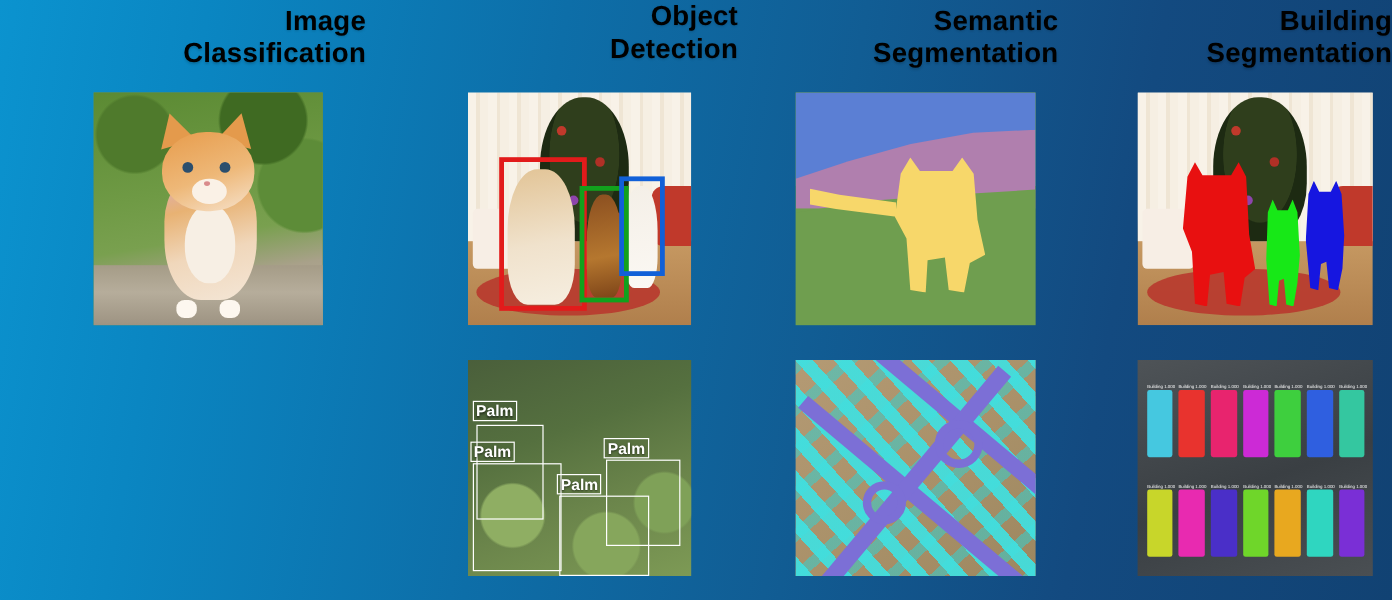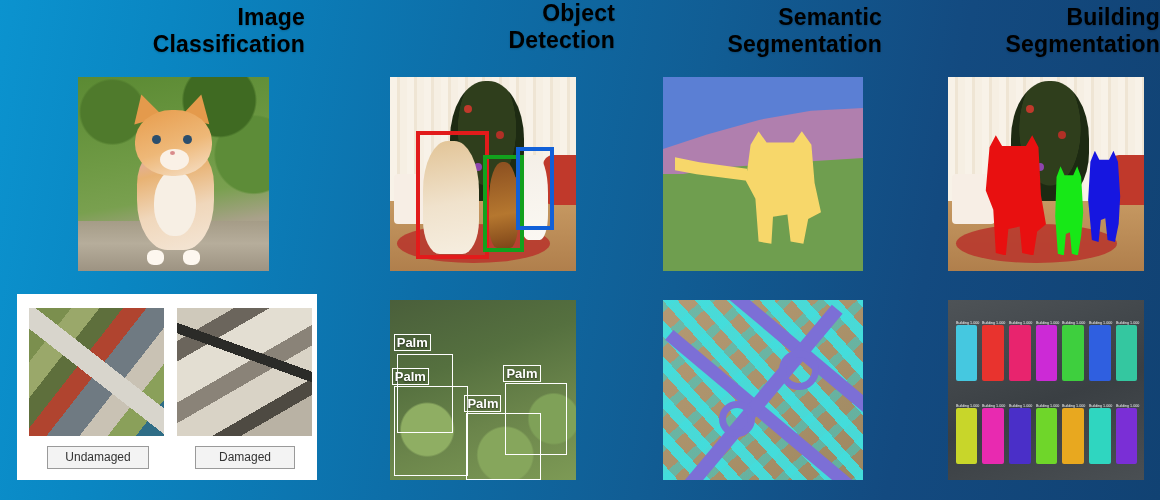--- a/index.html
+++ b/index.html
@@ -185,26 +185,20 @@
     <div class="kit-ear r"></div>
     <div class="kit-head"></div>
     <div class="kit-eye l"></div>
     <div class="kit-eye r"></div>
     <div class="kit-muzzle"></div>
     <div class="kit-nose"></div>
     <div class="kit-paw a"></div>
     <div class="kit-paw b"></div>
   </div>
 
-  <div class="panel" id="p-damage">
-    <div class="dmg-cell left"></div>
-    <div class="dmg-cell right"></div>
-    <div class="dmg-label left">Undamaged</div>
-    <div class="dmg-label right">Damaged</div>
-  </div>
 
   <div class="panel" id="p-detect">
     <div class="xmas">
       <div class="curtain"></div>
       <div class="tree"></div>
       <div class="sofa"></div>
       <div class="rug"></div>
       <div class="gift"></div>
       <div class="dogA"></div>
       <div class="dogB"></div>

